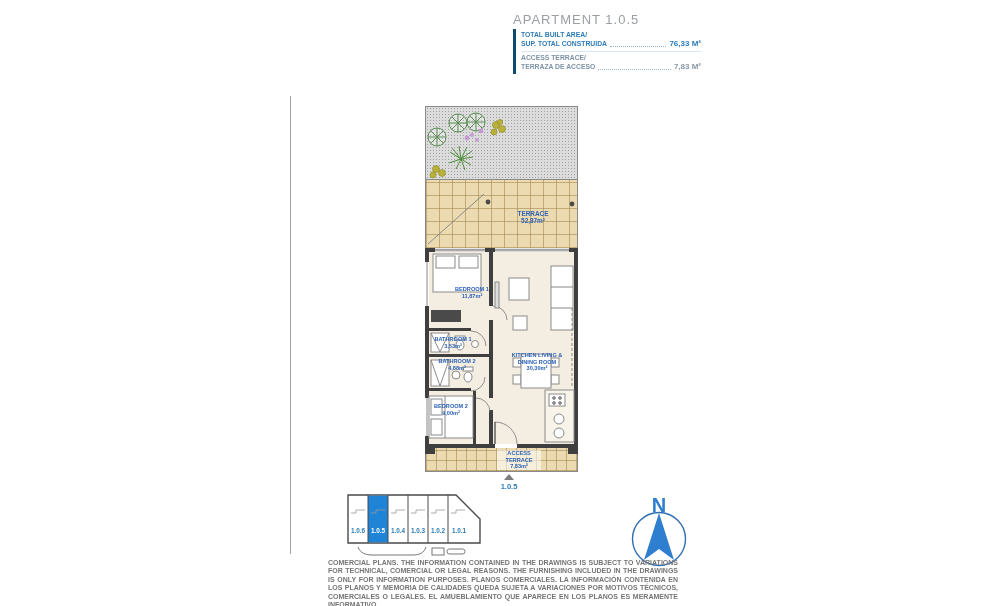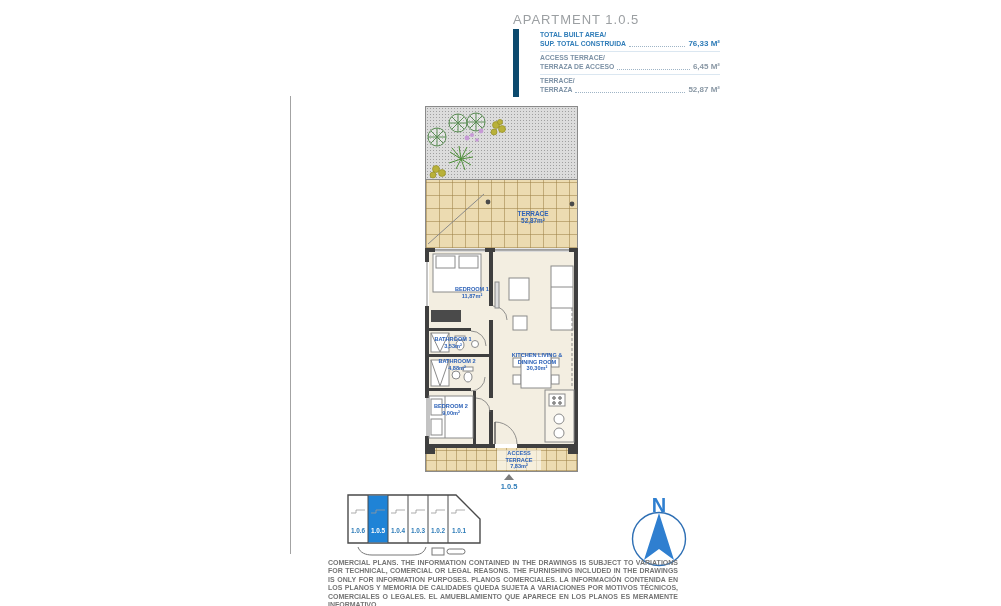--- a/index.html
+++ b/index.html
@@ -2,22 +2,22 @@
 <html><head>
 <meta charset="utf-8">
 <style>
   html,body{margin:0;padding:0;background:#fff;}
   .page{position:relative;width:1001px;height:606px;background:#fff;overflow:hidden;
         font-family:"Liberation Sans",sans-serif;}
 
   
   .hdr-title{position:absolute;left:513px;top:12px;font-size:13px;letter-spacing:1px;
              color:#9b9fa2;font-weight:400;}
-  .area-table{position:absolute;left:513px;top:29px;width:180px;border-left:6px solid #0c4a6e;
-              padding-left:21px;}
+  .area-table{position:absolute;left:513px;top:29px;width:180px;border-left:3px solid #0c4a6e;
+              padding-left:5px;}
   .arow{padding:2px 0 3px 0;border-bottom:1px solid #dbe7f1;}
   .arow:last-child{border-bottom:none;}
   .arow .l1{font-size:6.8px;font-weight:bold;line-height:8px;}
   .arow .line2{display:flex;align-items:flex-end;}
   .arow .l2{font-size:6.8px;font-weight:bold;line-height:8px;white-space:nowrap;}
   .arow .dots{flex:1;border-bottom:1px dotted #9eb4c6;margin:0 3px 1px 3px;height:1px;}
   .arow .val{font-size:8px;font-weight:bold;white-space:nowrap;}
   .arow.bold .l1,.arow.bold .l2,.arow.bold .val{color:#2e7cb8;}
   .arow.light .l1,.arow.light .l2{color:#7d92a6;}
   .arow.light .val{color:#8a98a5;font-weight:600;}
@@ -78,29 +78,21 @@
           <span class="l2">SUP. TOTAL CONSTRUIDA</span>
         <span class="dots"></span>
         <span class="val">76,33 M²</span>
         </div>
     </div>
     <div class="arow light">
       <div class="l1">ACCESS TERRACE/</div>
       <div class="line2">
           <span class="l2">TERRAZA DE ACCESO</span>
         <span class="dots"></span>
-        <span class="val">6,45 M²</span>
-        </div>
-    </div>
-    <div class="arow light">
-      <div class="l1">TERRACE/</div>
-      <div class="line2">
-          <span class="l2">TERRAZA</span>
-        <span class="dots"></span>
-        <span class="val">52,87 M²</span>
+        <span class="val">7,83 M²</span>
         </div>
     </div>
   </div>
 
   <div class="plan">
 
     <div class="garden">
       <svg width="151" height="72" viewBox="0 0 151 72">
         <g stroke="#5b8d55" fill="rgba(255,255,255,0.25)" stroke-width="1">
           <circle cx="32" cy="16" r="9"></circle>

